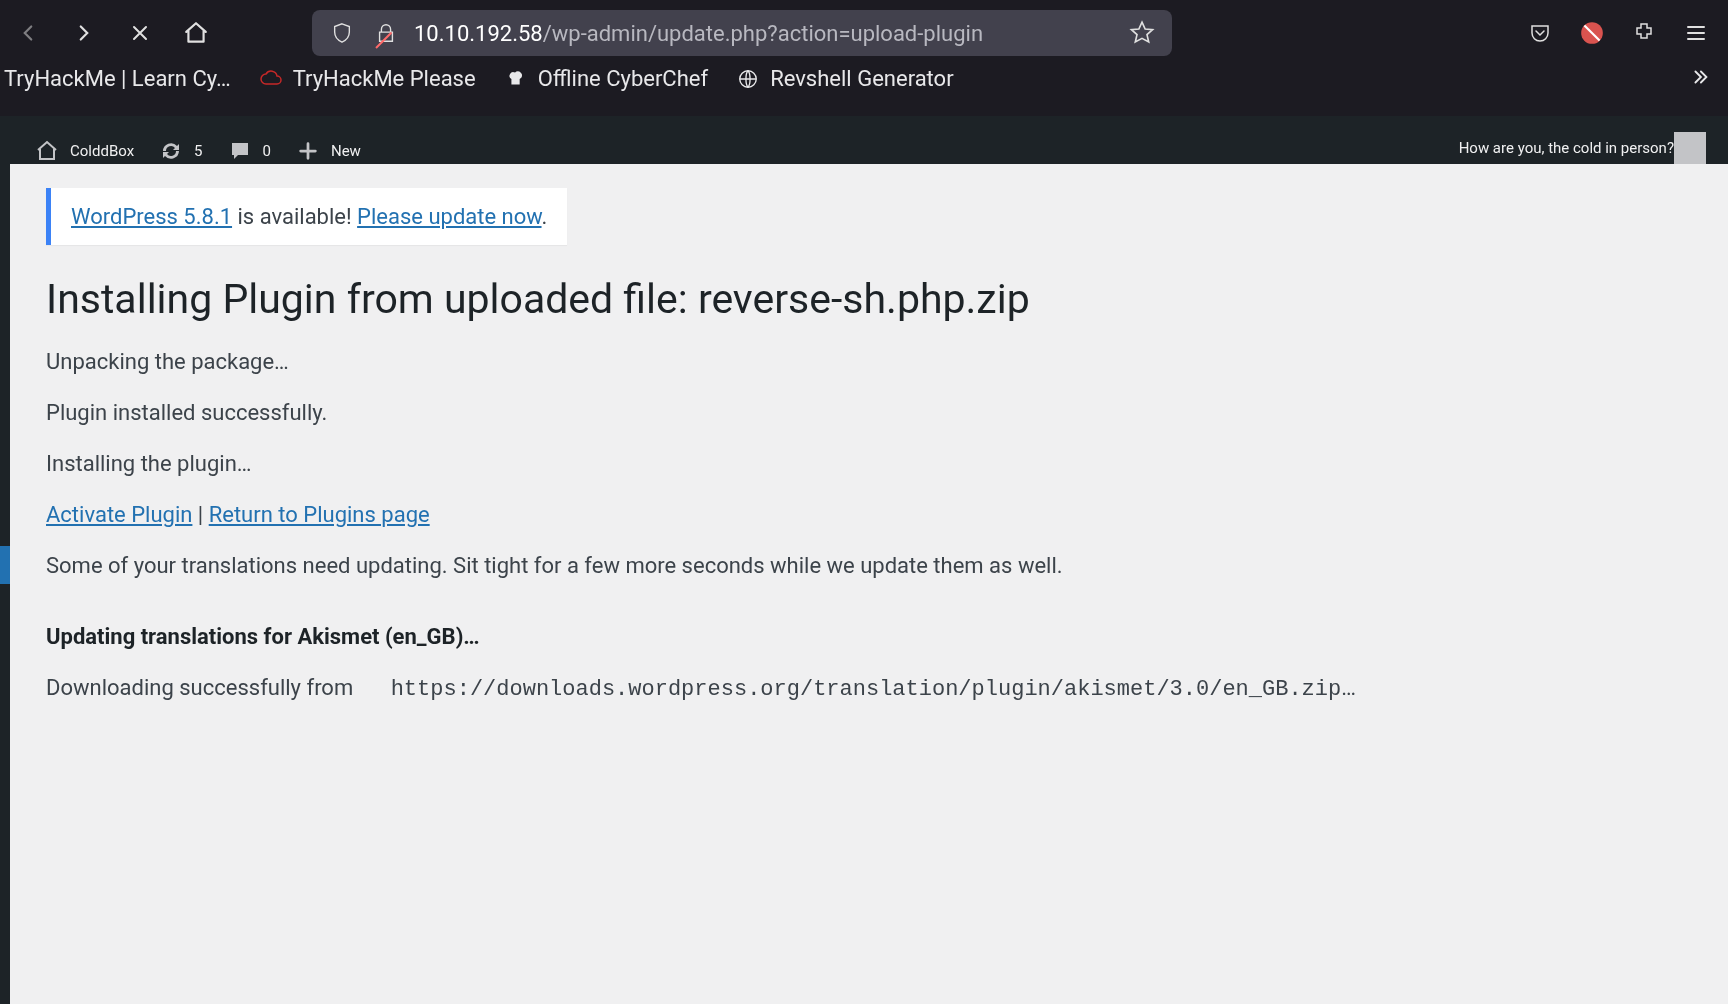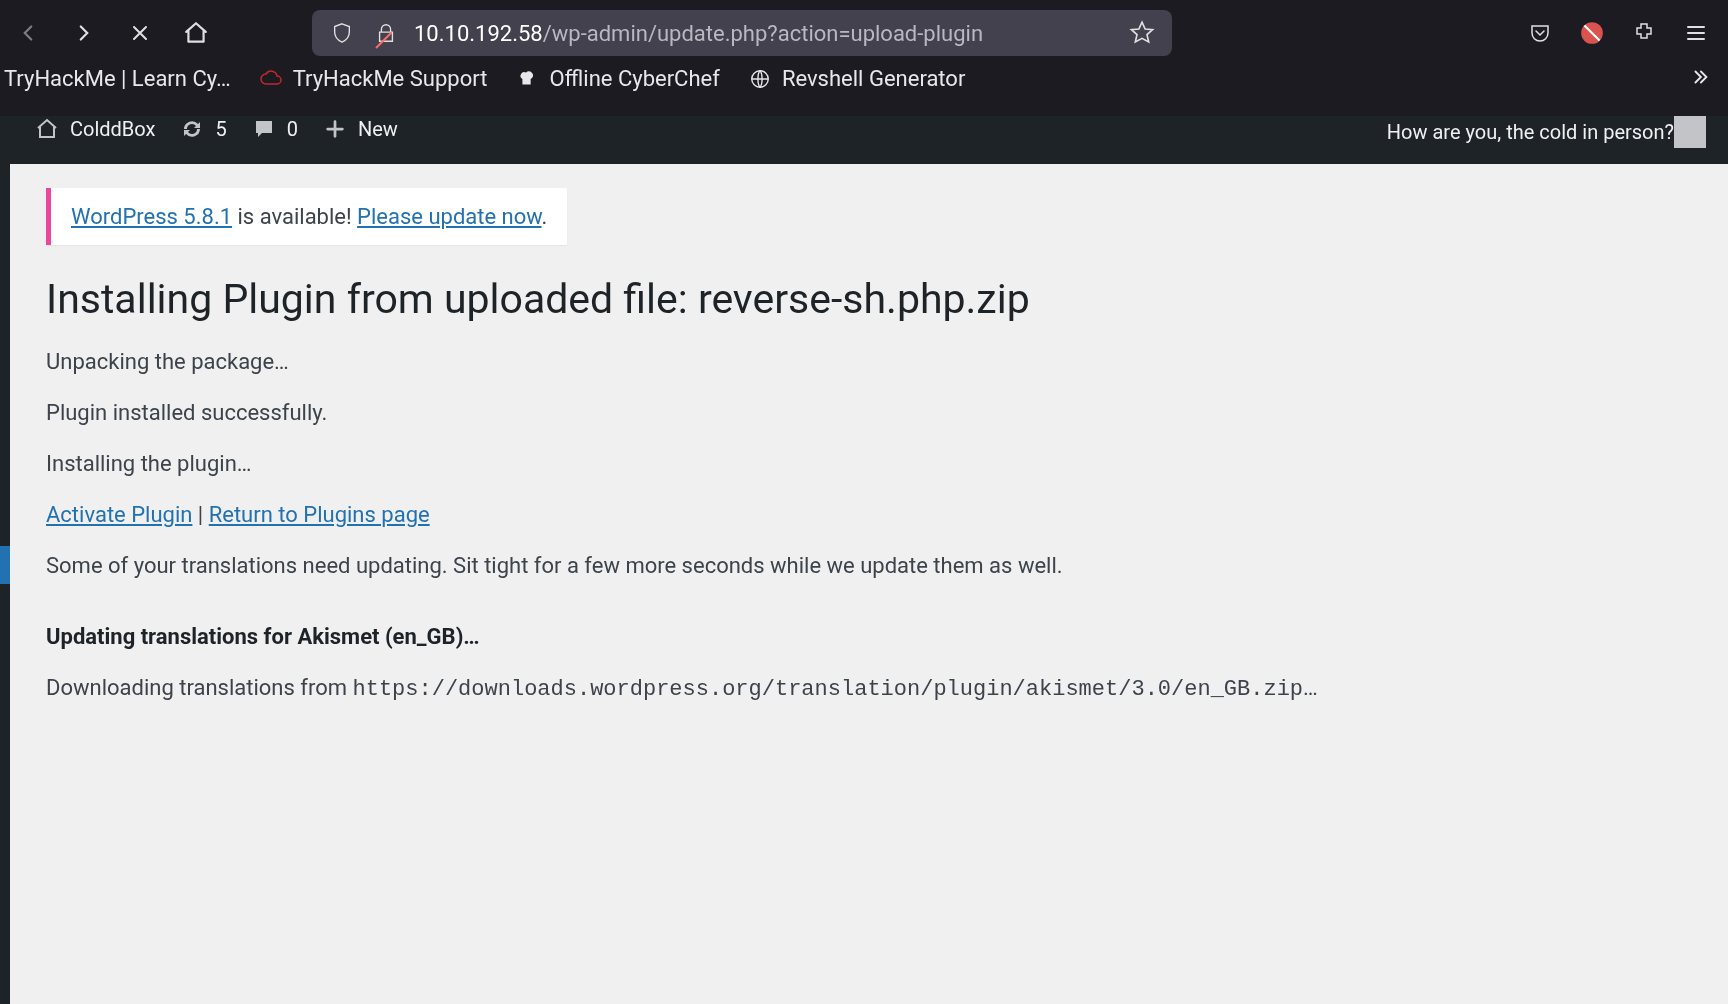--- a/index.html
+++ b/index.html
@@ -75,54 +75,54 @@
 .wp-main {
   flex:1;
   background:#f0f0f1;
   position:relative;
 }
 .wp-adminbar {
   height: 48px;
   background: #1d2327;
   color:#f0f0f1;
   display:flex;
-  align-items:flex-start;
+  align-items:flex-end;
   padding: 0 12px;
-  font-size: 20px;
+  font-size: 15px;
 }
 .adminbar-item { display:flex; align-items:center; gap:10px; padding: 0 12px; }
 .adminbar-icon { width:26px; height:26px; display:flex; align-items:center; justify-content:center; color:#c3c4c7; }
 .adminbar-text { color:#f0f0f1; }
 .adminbar-right { margin-left:auto; display:flex; align-items:center; gap:0; padding-right:10px; }
 .avatar { width:32px; height:32px; background:#c3c4c7; }
 .wp-content {
   padding: 24px 36px;
   color:#3c434a;
 }
 .update-nag {
   background:#fff;
-  border-left: 5px solid #ec4899;
+  border-left: 5px solid #3b82f6;
   padding: 16px 20px;
   font-size: 22px;
   margin-bottom: 30px;
   display:inline-block;
   box-shadow: 0 1px 1px rgba(0,0,0,.04);
 }
 .update-nag a { color:#2271b1; text-decoration:underline; }
 .page-title {
   font-size: 41px;
   font-weight: 400;
   color:#1d2327;
   margin-bottom: 26px;
 }
 .status-line { font-size: 22px; margin-bottom: 26px; color:#3c434a; }
 .status-line.bold { font-weight:700; color:#1d2327;margin-top:46px; }
 .action-line { font-size: 22px; margin-bottom: 26px; }
 .action-line a { color:#2271b1; text-decoration:underline; }
-.mono { font-family: Consolas, "Courier New", monospace; }
+.mono { font-family: Consolas, "Courier New", monospace; margin-left: 32px; }
 svg { display:block; }
 .star-outline { stroke:#e0e0e0; fill:none; stroke-width:1.5; }
 .red-diag { position:relative; }
 .red-diag::after {
   content:""; position:absolute; left:6px; top:30px; width:22px; height:2px;
   background:#ff6a6a; transform: rotate(-45deg); transform-origin: left;
 }
 </style>
 </head>
 <body>
@@ -198,21 +198,21 @@
 <div class="bookmarks-bar">
   <div class="bookmark">
     <span>TryHackMe | Learn Cy…</span>
   </div>
   <div class="bookmark">
     <span class="bookmark-icon">
       <svg width="24" height="20" viewBox="0 0 24 20">
           <path d="M7 15a5 5 0 010-10 6 6 0 0111 2 4 4 0 010 8H7z" fill="none" stroke="#c62828" stroke-width="1.5"></path>
         </svg>
     </span>
-    <span>TryHackMe Support</span>
+    <span>TryHackMe Please</span>
   </div>
   <div class="bookmark">
     <span class="bookmark-icon">
       <svg width="22" height="22" viewBox="0 0 24 24">
           <path d="M7 12a4 4 0 014-7 4 4 0 016 0 4 4 0 01-1 7v6H7v-6z" fill="#e8e8ea"></path>
         </svg>
     </span>
     <span>Offline CyberChef</span>
   </div>
   <div class="bookmark">
@@ -290,18 +290,18 @@
 
       <p class="action-line">
         <a href="#">Activate Plugin</a><span> | </span><a href="#">Return to Plugins page</a>
       </p>
 
       <p class="status-line">Some of your translations need updating. Sit tight for a few more seconds while we update them as well.</p>
 
       <p class="status-line bold">Updating translations for Akismet (en_GB)…</p>
 
       <p class="status-line">
-        <span>Downloading translations from </span><span class="mono">https://downloads.wordpress.org/translation/plugin/akismet/3.0/en_GB.zip</span><span>…</span>
+        <span>Downloading successfully from </span><span class="mono">https://downloads.wordpress.org/translation/plugin/akismet/3.0/en_GB.zip</span><span>…</span>
       </p>
     </div>
 
   </div>
 </div>
 
 </body></html>

